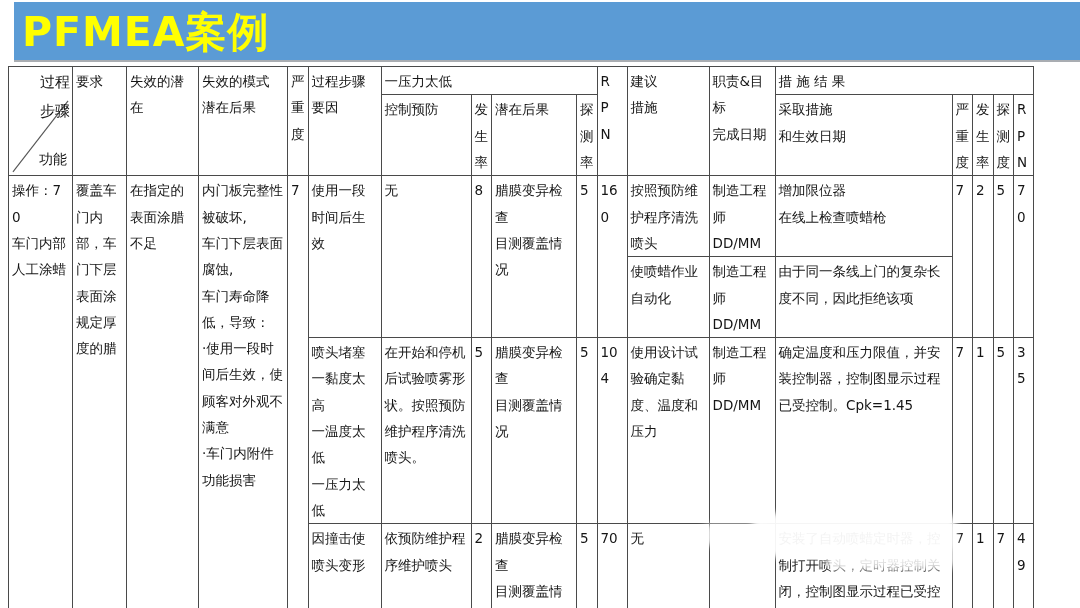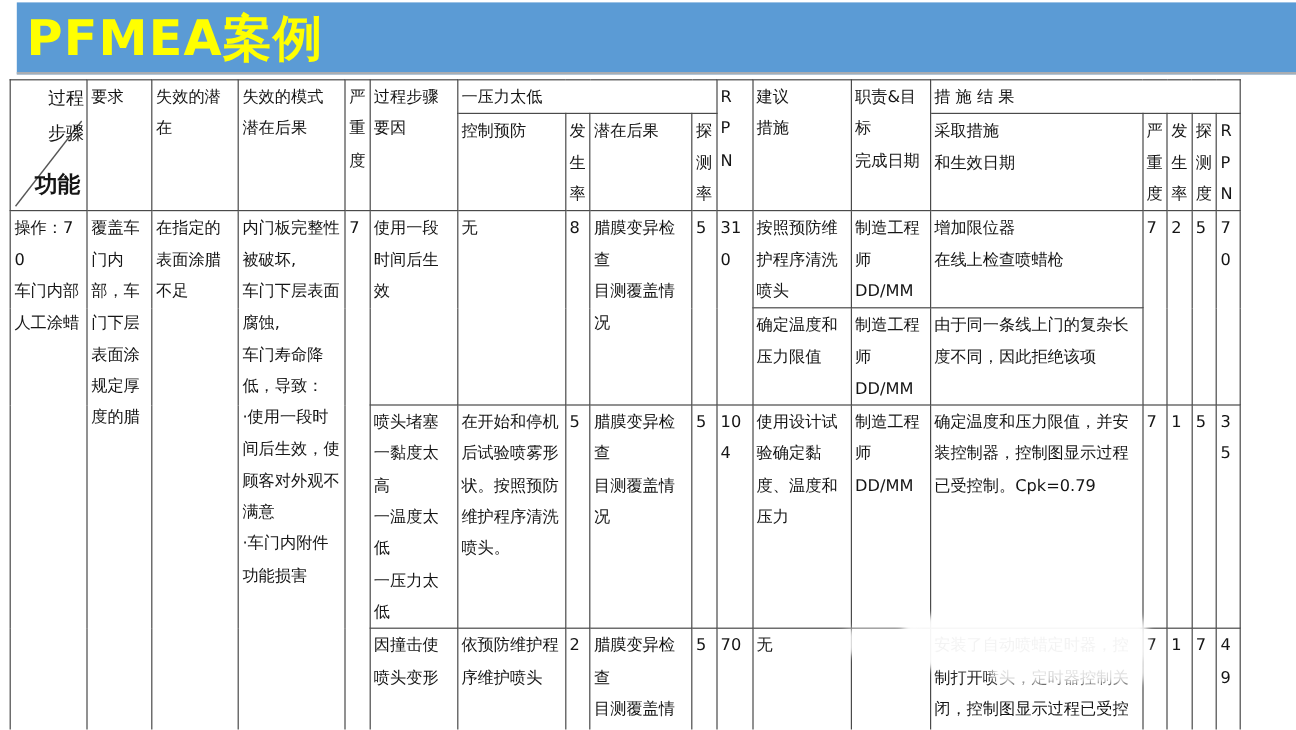--- a/index.html
+++ b/index.html
@@ -28,21 +28,21 @@
     padding:1px 3px 0 3px;
     font-size:13.5px;line-height:1.95;color:#151515;
     white-space:pre-line;overflow:hidden;word-break:break-all;
   }
   td.center{text-align:center;}
   td.vhead{text-align:center;padding-left:0;padding-right:0;line-height:1.75;}
   td.num{line-height:1.6;}
   
   td.diag{position:relative;padding:0;}
   .diag-top{position:absolute;left:3px;top:1px;font-size:15px;margin-left:28px;}
-  .diag-bottom{position:absolute;right:5px;bottom:2px;font-size:19px;font-weight:bold;}
+  .diag-bottom{position:absolute;right:5px;bottom:2px;font-size:14px;}
   .diag svg{position:absolute;left:0;top:0;width:100%;height:100%;}
   
   .smudge{position:absolute;background:#ffffff;filter:blur(3px);opacity:.95;border-radius:14px;z-index:3;}
   .smudge.s1{left:752px;top:513px;width:205px;height:44px;}
   .smudge.s2{left:826px;top:548px;width:130px;height:22px;opacity:.85;}
   .smudge.s3{left:700px;top:524px;width:70px;height:22px;opacity:.8;}
 </style>
 </head>
 <body>
 
@@ -137,54 +137,54 @@
 车门寿命降低，导致：
 ·使用一段时间后生效，使顾客对外观不满意
 ·车门内附件功能损害</td>
     <td class="num" rowspan="5">7</td>
     <td rowspan="2">使用一段时间后生效</td>
     <td rowspan="2">无</td>
     <td class="num" rowspan="2">8</td>
     <td rowspan="2">腊膜变异检查
 目测覆盖情况</td>
     <td class="num" rowspan="2">5</td>
-    <td class="num" rowspan="2">310</td>
+    <td class="num" rowspan="2">160</td>
     <td>按照预防维护程序清洗喷头</td>
     <td>制造工程师
 DD/MM</td>
     <td>增加限位器
 在线上检查喷蜡枪</td>
     <td class="num" rowspan="2">7</td>
     <td class="num" rowspan="2">2</td>
     <td class="num" rowspan="2">5</td>
     <td class="num" rowspan="2">70</td>
   </tr>
 
   <tr style="height:50px">
-    <td>确定温度和压力限值</td>
+    <td>使喷蜡作业自动化</td>
     <td>制造工程师
 DD/MM</td>
     <td>由于同一条线上门的复杂长度不同，因此拒绝该项</td>
   </tr>
 
   <tr style="height:100px">
     <td>喷头堵塞
 一黏度太高
 一温度太低
 一压力太低</td>
     <td>在开始和停机后试验喷雾形状。按照预防维护程序清洗喷头。</td>
     <td class="num">5</td>
     <td>腊膜变异检查
 目测覆盖情况</td>
     <td class="num">5</td>
     <td class="num">104</td>
     <td>使用设计试验确定黏度、温度和压力</td>
     <td>制造工程师
 DD/MM</td>
-    <td>确定温度和压力限值，并安装控制器，控制图显示过程已受控制。Cpk=0.79</td>
+    <td>确定温度和压力限值，并安装控制器，控制图显示过程已受控制。Cpk=1.45</td>
     <td class="num">7</td>
     <td class="num">1</td>
     <td class="num">5</td>
     <td class="num">35</td>
   </tr>
 
   <tr style="height:73px">
     <td>因撞击使喷头变形</td>
     <td>依预防维护程序维护喷头</td>
     <td class="num">2</td>

